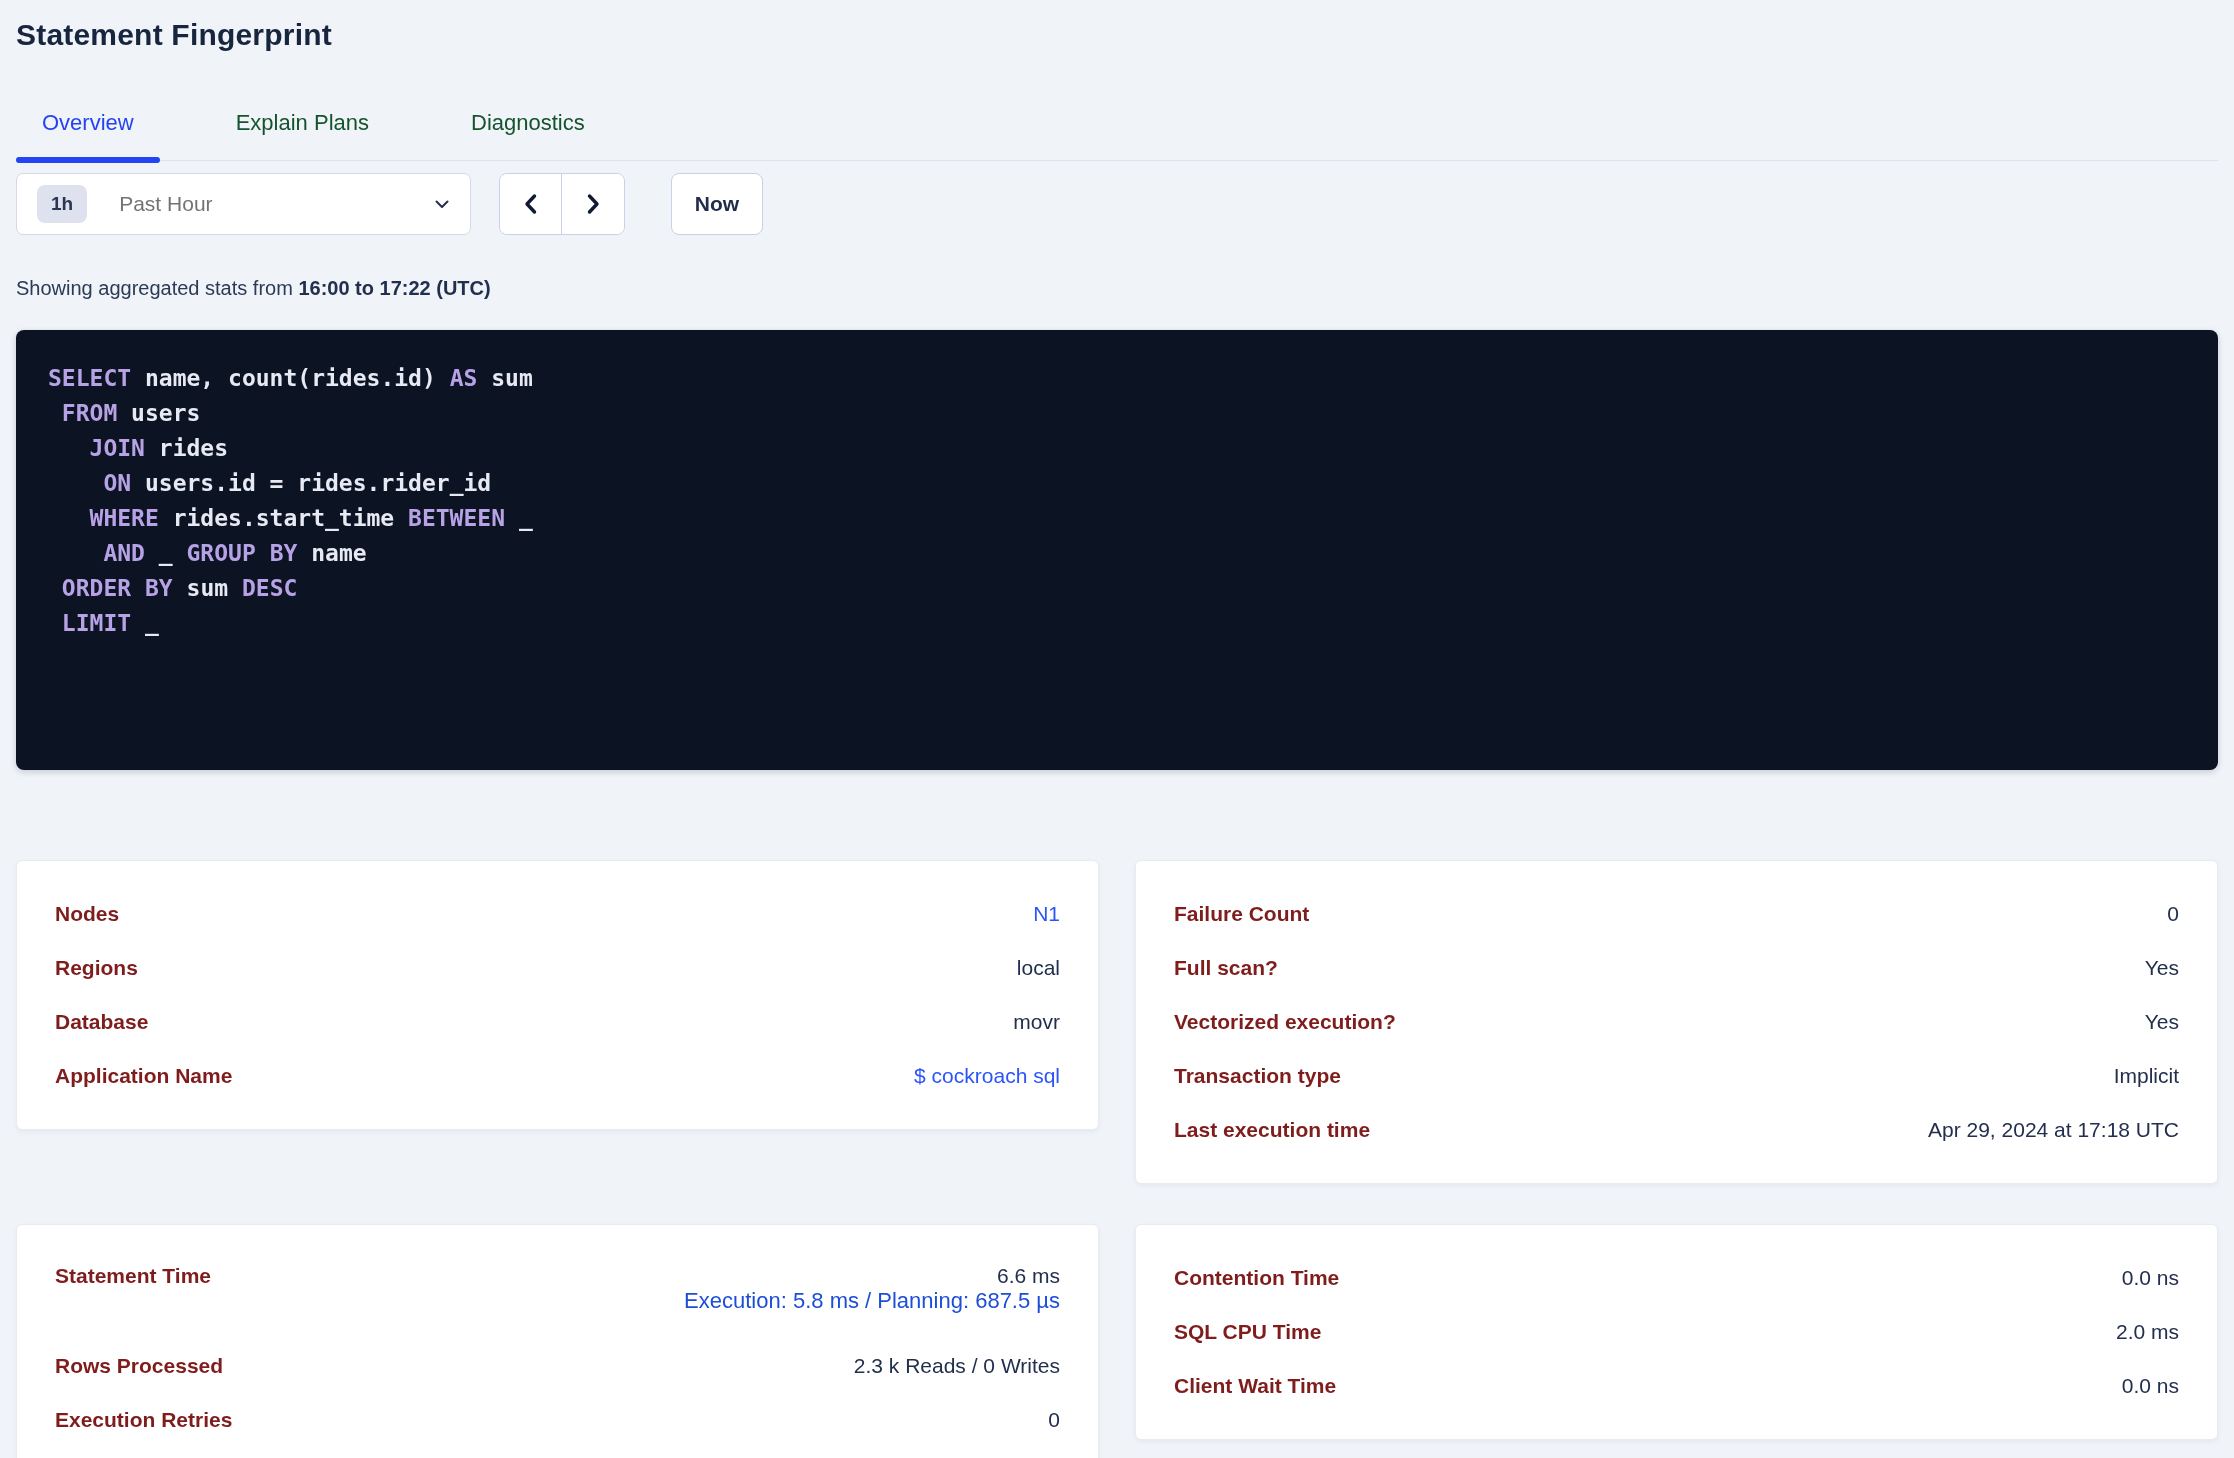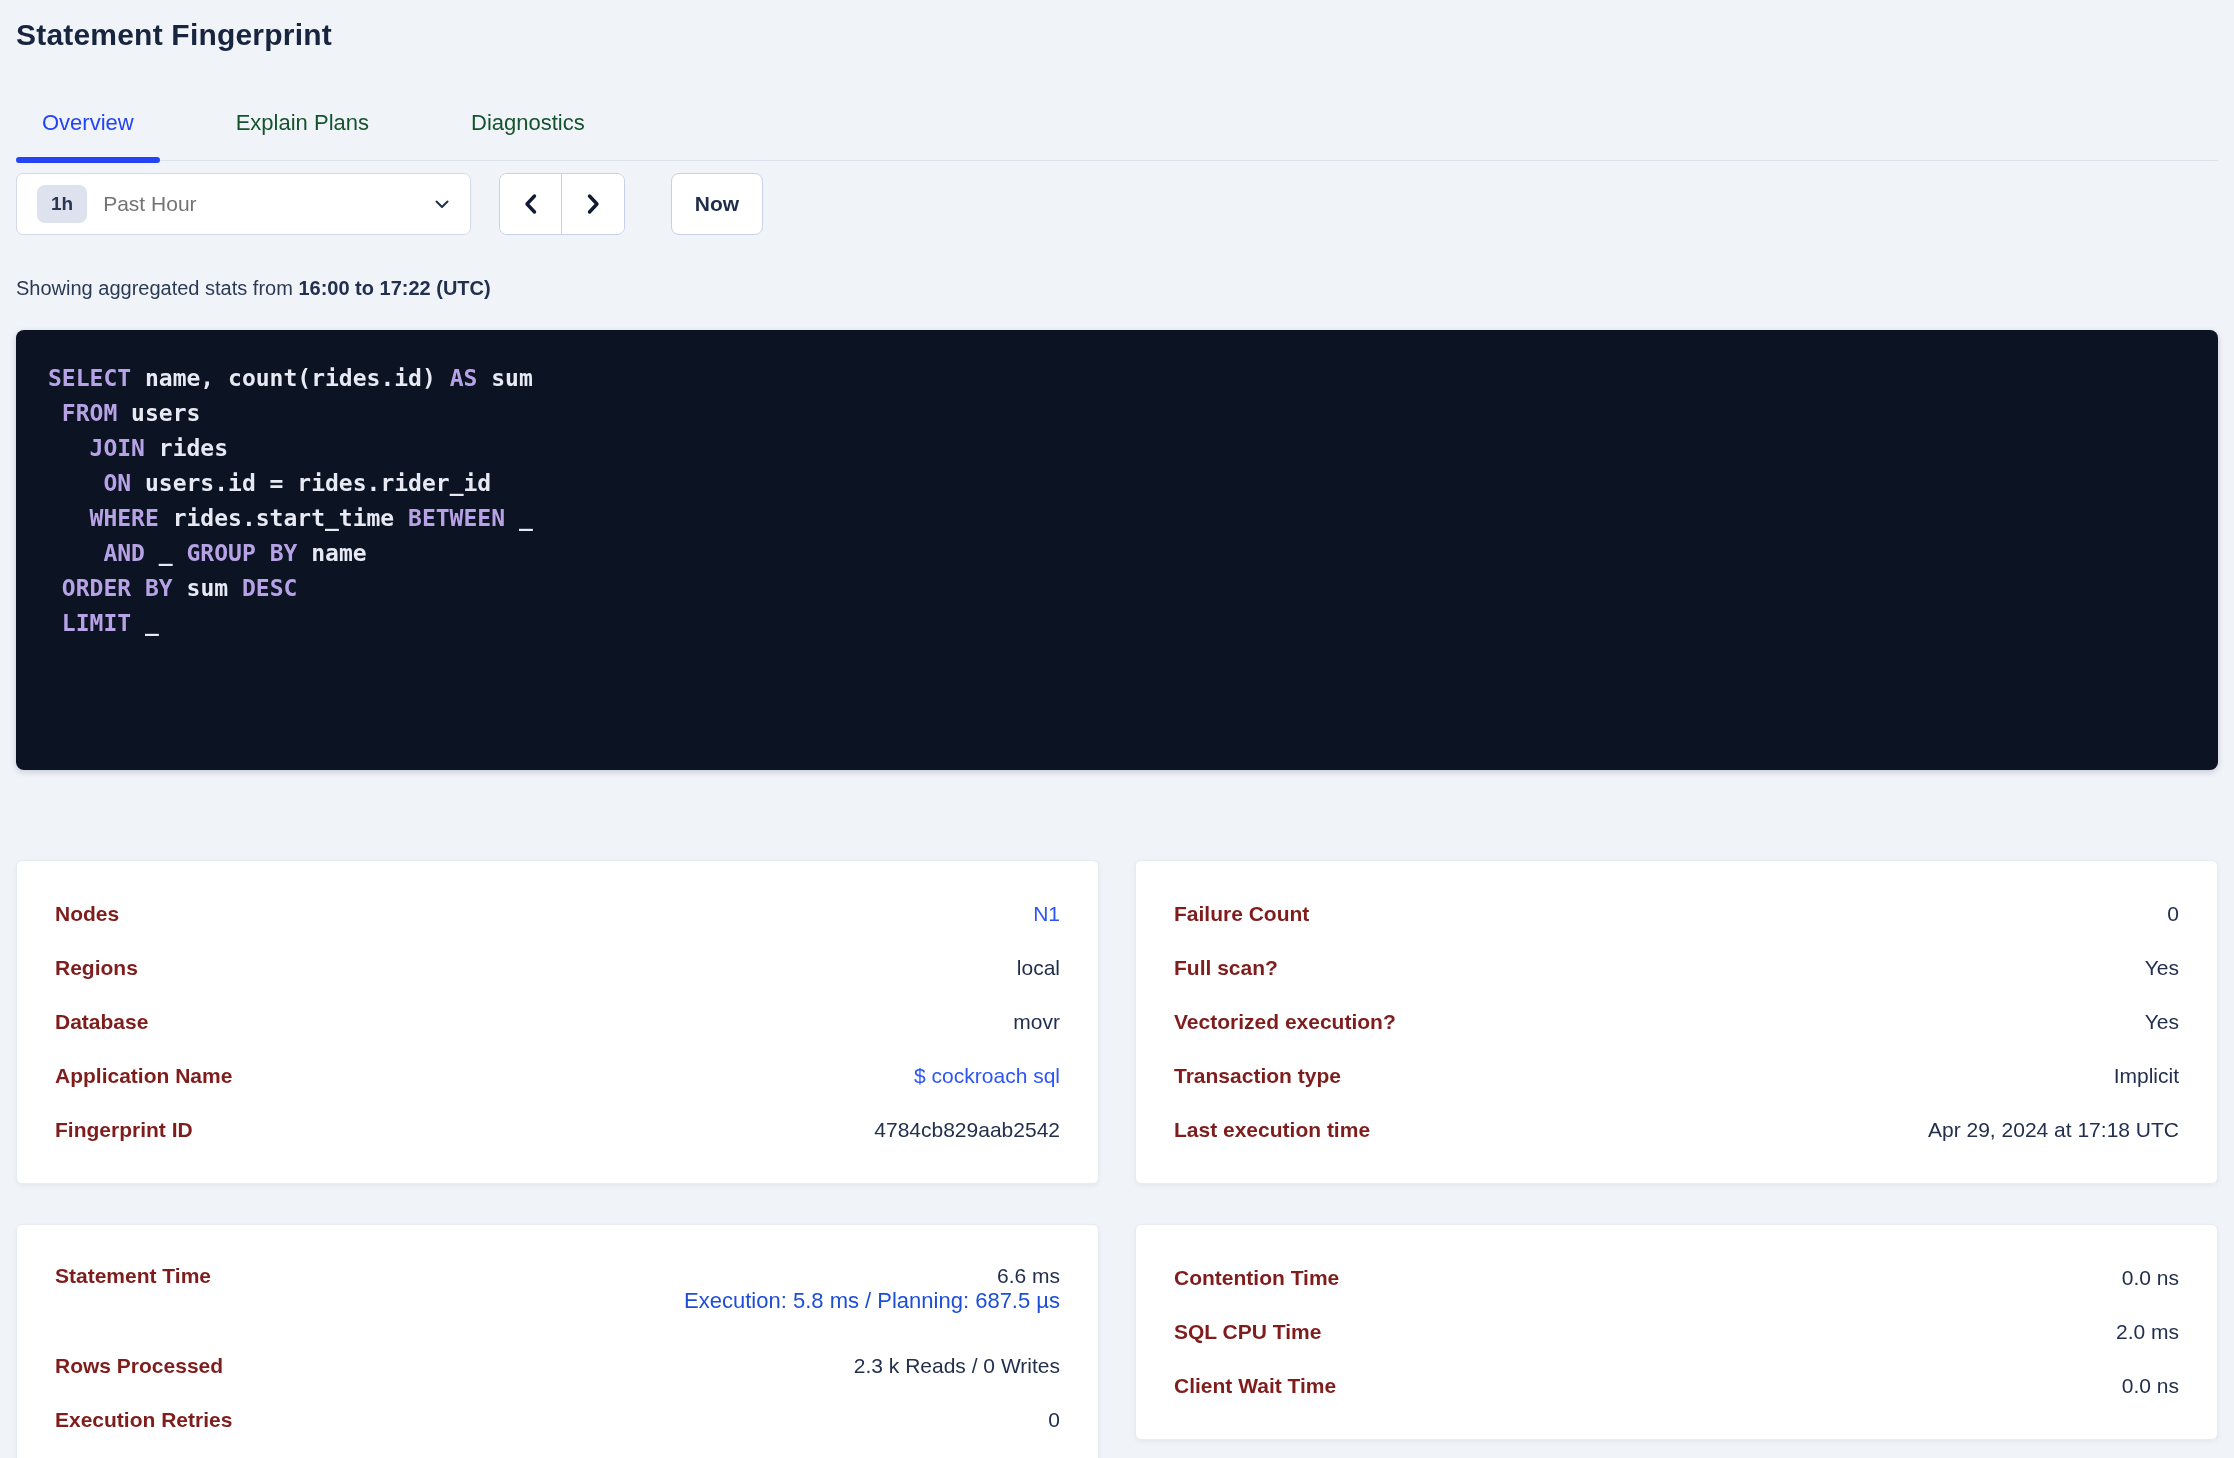--- a/index.html
+++ b/index.html
@@ -41,21 +41,21 @@
   .controls { display:flex; align-items:center; margin-top:12px; }
   .range-select {
     width:455px; height:62px; background:#fff;
     border:1px solid #d4dae7; border-radius:7px;
     display:flex; align-items:center; padding:0 20px;
     cursor:pointer;
   }
   .range-chip {
     background:#dde2ee; border-radius:8px;
     padding:8px 14px; font-size:19px; font-weight:bold; color:#2a3654;
-    margin-right:8px;
+    margin-right:24px;
   }
   .range-label { font-size:21px; color:#737373; flex:1;margin-left:8px; }
   .chev-down {
     width:16px; height:16px; flex:0 0 auto;
   }
   .arrow-group {
     display:flex; margin-left:28px;
     background:#fff; border:1px solid #c9d1e8; border-radius:8px;
     overflow:hidden; height:62px;
   }
@@ -173,26 +173,20 @@
           <div class="row-valwrap">
             <div class="row-value">movr</div>
           </div>
         </div>
         <div class="card-row">
           <span class="row-label">Application Name</span>
           <div class="row-valwrap">
             <div class="row-value link">$ cockroach sql</div>
           </div>
         </div>
-        <div class="card-row">
-          <span class="row-label">Fingerprint ID</span>
-          <div class="row-valwrap">
-            <div class="row-value">4784cb829aab2542</div>
-          </div>
-        </div>
       </div>
     <div class="card">
         <div class="card-row">
           <span class="row-label">Failure Count</span>
           <div class="row-valwrap">
             <div class="row-value">0</div>
           </div>
         </div>
         <div class="card-row">
           <span class="row-label">Full scan?</span>

